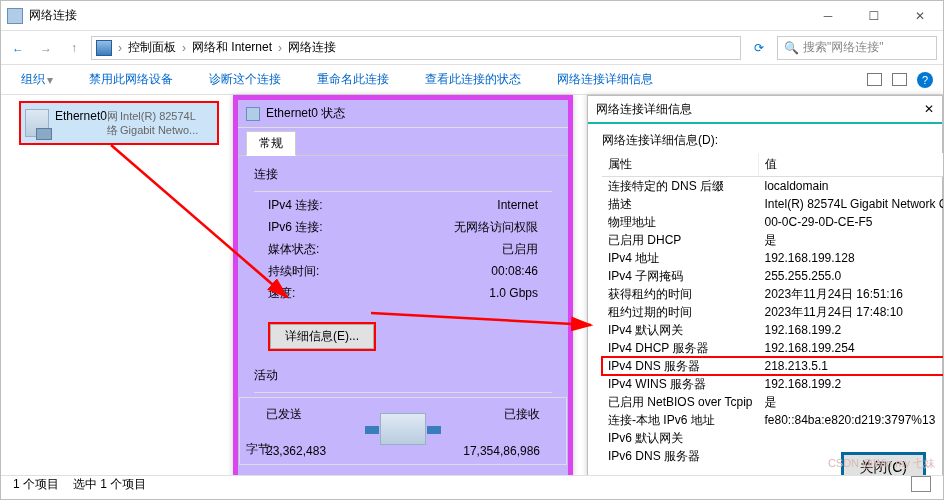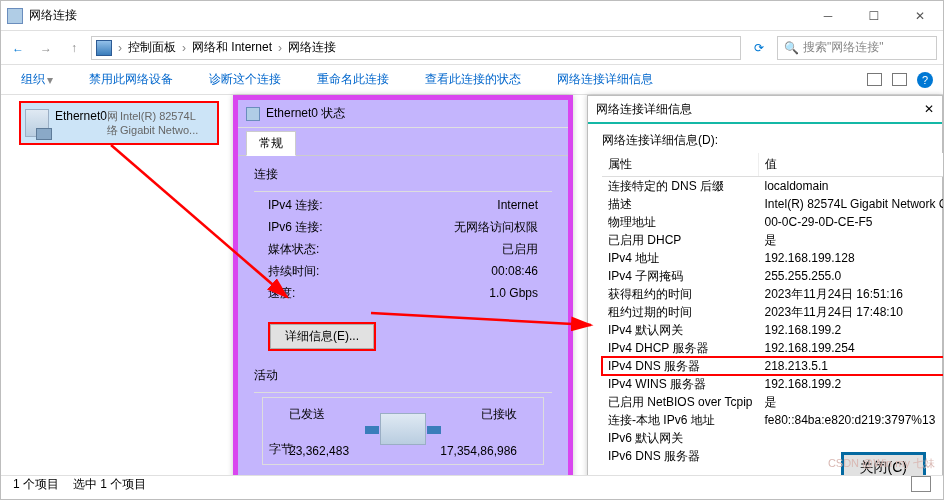--- a/index.html
+++ b/index.html
@@ -37,21 +37,21 @@
 .status-title{height:28px;display:flex;align-items:center;padding:0 8px;border-bottom:1px solid #e0e0e0}
 .status-title .sicon{width:14px;height:14px;margin-right:6px;background:#b0cde6;border:1px solid #6a8dbd}
 .tabstrip{height:24px;display:flex;align-items:flex-end;padding:0 8px;border-bottom:1px solid #ccc;margin-top:4px}
 .tab{padding:3px 12px;border:1px solid #ccc;border-bottom:1px solid #fff;background:#fff;margin-bottom:-1px;font-size:12px}
 .group-lbl{padding:10px 16px 4px;font-size:12px}
 .kv-area{padding:0 30px}
 .kv{display:flex;justify-content:space-between;font-size:12px;line-height:22px}
 .hr{border-top:1px solid #ddd;margin:4px 16px 2px}
 .details-btn{display:inline-block;margin:18px 0 6px 30px;border:2px solid #ff0000;padding:0}
 .details-btn button{padding:3px 14px;background:#e1e1e1;border:1px solid #adadad;font-size:12px}
-.trafficbox{border:1px solid #ddd;margin:4px 24px;height:68px;position:relative}
+.trafficbox{border:1px solid #ddd;margin:4px 1px;height:68px;position:relative}
 .traffic-row{position:absolute;width:100%;display:flex;justify-content:space-between;padding:0 26px;font-size:12px}
 .traffic-mid{position:absolute;left:50%;transform:translateX(-50%);width:46px;height:32px;top:15px;background:linear-gradient(#dfe9f3,#b9cde0);border:1px solid #9aaec4}
 .traffic-mid:before,.traffic-mid:after{content:"";position:absolute;top:12px;width:14px;height:8px;background:#3a7dbb}
 .traffic-mid:before{left:-16px}
 .traffic-mid:after{right:-16px}
 .dlg-btns{display:flex;gap:10px;justify-content:center;padding:8px 0}
 .dlg-btns button{padding:4px 14px;background:#e1e1e1;border:1px solid #adadad;font-size:12px;display:flex;align-items:center;gap:4px}
 .shield{width:12px;height:12px}
 .detail-dlg{position:absolute;left:586px;top:0;width:356px;height:400px;background:#fff;border:1px solid #bdbdbd;box-shadow:0 0 6px rgba(0,0,0,0.2)}
 .detail-title{height:28px;display:flex;align-items:center;justify-content:space-between;padding:0 8px;border-bottom:2px solid #14b8a6}

